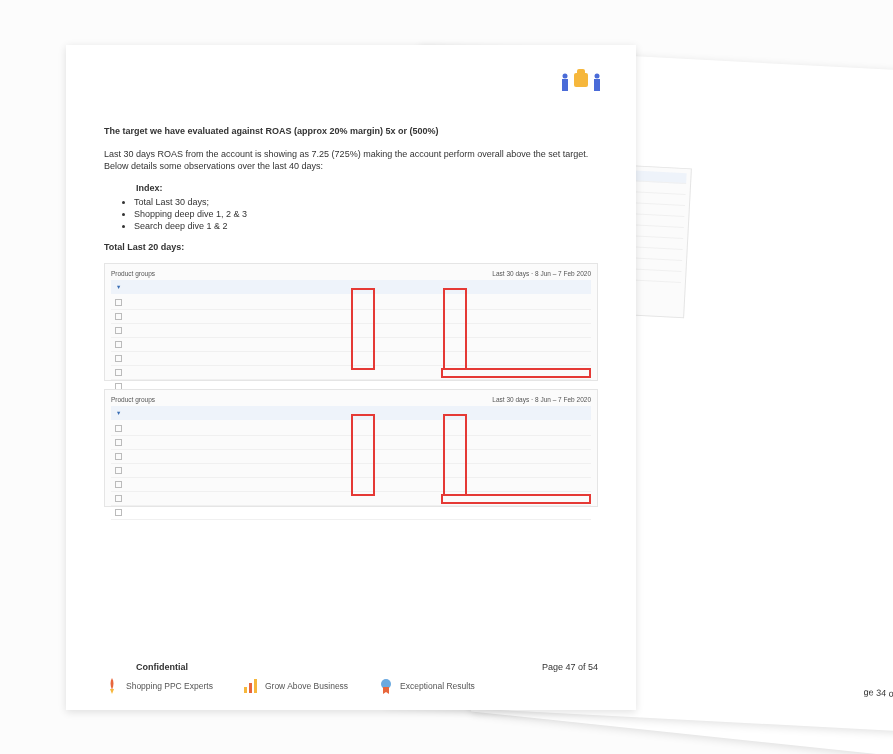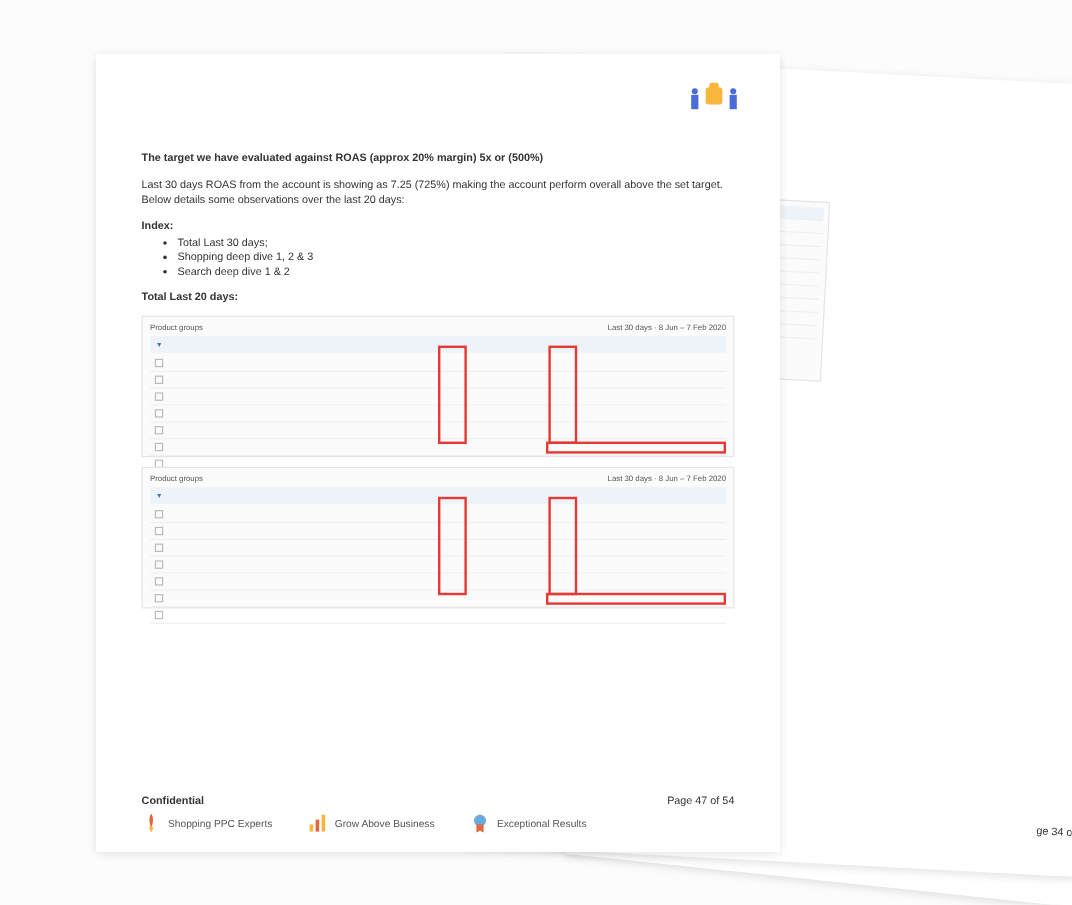--- a/index.html
+++ b/index.html
@@ -38,34 +38,34 @@
     left: 420px;
     transform: rotate(3deg);
     transform-origin: top left;
     z-index: 2;
   }
   
   .page1 {
     width: 570px;
     height: 665px;
     top: 45px;
-    left: 80px;
+    left: 66px;
     z-index: 3;
   }
 
   .logo {
     position: absolute;
     top: 20px;
     right: 30px;
     width: 50px;
     height: 30px;
   }
 
   .content { margin-top: 50px; }
-  .bold { font-weight: bold; }
+  .bold { font-weight: bold; margin-left: 32px; }
   .para { margin: 10px 0; line-height: 1.4; }
   .index-list { margin: 4px 0 7px 30px; }
   .index-list li { margin: 2px 0; list-style: disc; }
 
   .screenshot {
     border: 1px solid #e5e5e5;
     margin: 8px 0;
     padding: 6px;
     position: relative;
     background: #fbfbfb;
@@ -298,21 +298,21 @@
       <rect x="21" y="4" width="8" height="6" rx="2" fill="#f6b73c"></rect>
       <rect x="6" y="14" width="6" height="12" fill="#4a6bd8"></rect>
       <circle cx="9" cy="11" r="2.5" fill="#4a6bd8"></circle>
       <rect x="38" y="14" width="6" height="12" fill="#4a6bd8"></rect>
       <circle cx="41" cy="11" r="2.5" fill="#4a6bd8"></circle>
     </svg>
   </div>
 
   <div class="content">
     <div class="para bold">The target we have evaluated against ROAS (approx 20% margin) 5x or (500%)</div>
-    <div class="para">Last 30 days ROAS from the account is showing as 7.25 (725%) making the account perform overall above the set target. Below details some observations over the last 20 days:</div>
+    <div class="para">Last 30 days ROAS from the account is showing as 7.25 (725%) making the account perform overall above the set target. Below details some observations over the last 40 days:</div>
 
     <div class="bold">Index:</div>
     <ul class="index-list">
       <li>Total Last 30 days;</li>
       <li>Shopping deep dive 1, 2 &amp; 3</li>
       <li>Search deep dive 1 &amp; 2</li>
     </ul>
 
     <div class="bold para">Total Last 20 days:</div>
 

